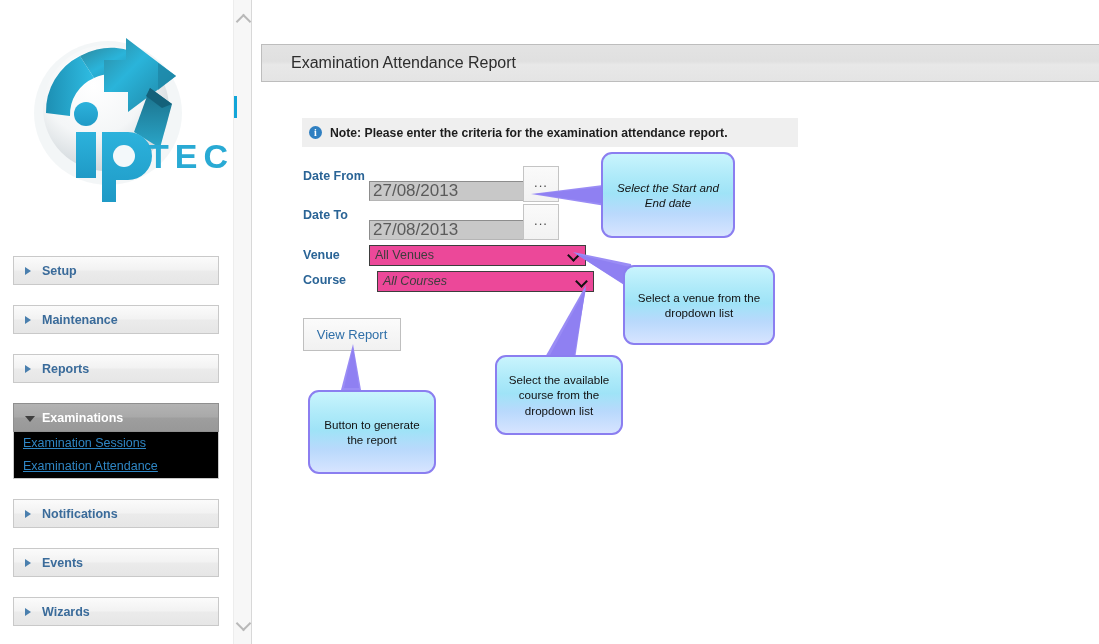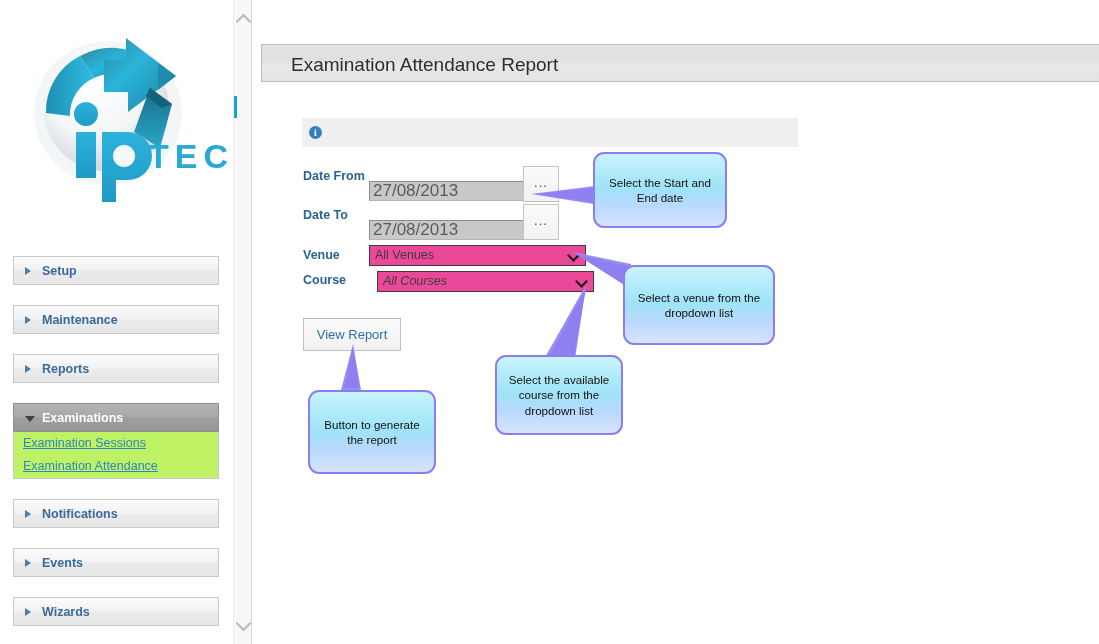--- a/index.html
+++ b/index.html
@@ -61,21 +61,21 @@
   }
   .arrow-down {
     margin-top: -2px;
     border-left: 5px solid transparent;
     border-right: 5px solid transparent;
     border-top: 6px solid #3f3f3f;
   }
   .submenu {
     border: 1px solid #c9c9c9;
     border-top: none;
-    background: #bef264;
+    background: #000000;
   }
   .submenu-link {
     display: block;
     height: 23px;
     line-height: 23px;
     padding-left: 9px;
     font-size: 12.5px;
     color: #2f86c4;
     text-decoration: underline;
     cursor: pointer;
@@ -110,21 +110,21 @@
     background: #ffffff;
   }
   #page-header {
     position: absolute; left: 8px; top: 44px; right: 0; height: 38px;
     border: 1px solid #bdbdbd;
     border-right: none;
     background: linear-gradient(to bottom, #e3e3e3 0%, #e0e0e0 45%, #e8e8e8 55%, #e4e4e4 100%);
   }
   #page-title {
     position: absolute; left: 29px; top: 9px;
-    font-size: 19px; color: #2d2d2d; font-weight: normal;
+    font-size: 16px; color: #2d2d2d; font-weight: normal;
     white-space: nowrap;
   }
 
   #note-bar {
     position: absolute; left: 49px; top: 118px; width: 496px; height: 29px;
     background: #efefef;
     display: flex; align-items: center;
     padding-left: 7px;
   }
   #note-icon {
@@ -370,20 +370,21 @@
   </div>
 
   <div id="main">
 
     <div id="page-header">
       <div id="page-title">Examination Attendance Report</div>
     </div>
 
     <div id="note-bar">
       <span id="note-icon">i</span>
+      <span id="note-text">Note: Please enter the criteria for the examination attendance report.</span>
     </div>
 
     <div id="form-area">
 
       <div class="f-label" style="left:50px; top:169px;">Date From</div>
       <input class="date-input" style="left: 116px; top: 181px;" readonly="" value="27/08/2013">
       <div class="dots-btn" style="left:270px; top:166px;">...</div>
 
       <div class="f-label" style="left:50px; top:208px;">Date To</div>
       <input class="date-input" style="left: 116px; top: 220px;" readonly="" value="27/08/2013">
@@ -401,21 +402,21 @@
         <span class="sel-chev"></span>
       </div>
 
       <button id="view-report-btn">View Report</button>
     </div>
 
     <svg class="tail" style="left:278px; top:178px; width:115px; height:40px;">
       <polygon points="0,16 112,2 112,34" fill="#9a8cf5"></polygon>
       <polygon points="4,16 110,5 110,31" fill="#8f80f2"></polygon>
     </svg>
-    <div class="callout" style="left:340px; top:152px; width:134px; height:76px;">Select the Start and End date</div>
+    <div class="callout" style="left:348px; top:152px; width:134px; height:86px;font-style:italic;">Select the Start and End date</div>
 
     <svg class="tail" style="left:320px; top:248px; width:110px; height:50px;">
       <polygon points="0,4 62,44 58,16" fill="#9a8cf5"></polygon>
       <polygon points="3,6 60,42 57,19" fill="#8f80f2"></polygon>
     </svg>
     <div class="callout" style="left:370px; top:265px; width:152px; height:80px;">Select a venue from the dropdown list</div>
 
     <svg class="tail" style="left:288px; top:285px; width:85px; height:80px;">
       <polygon points="45,0 3,74 34,74" fill="#9a8cf5"></polygon>
       <polygon points="45,3 8,72 33,72" fill="#8f80f2"></polygon>

